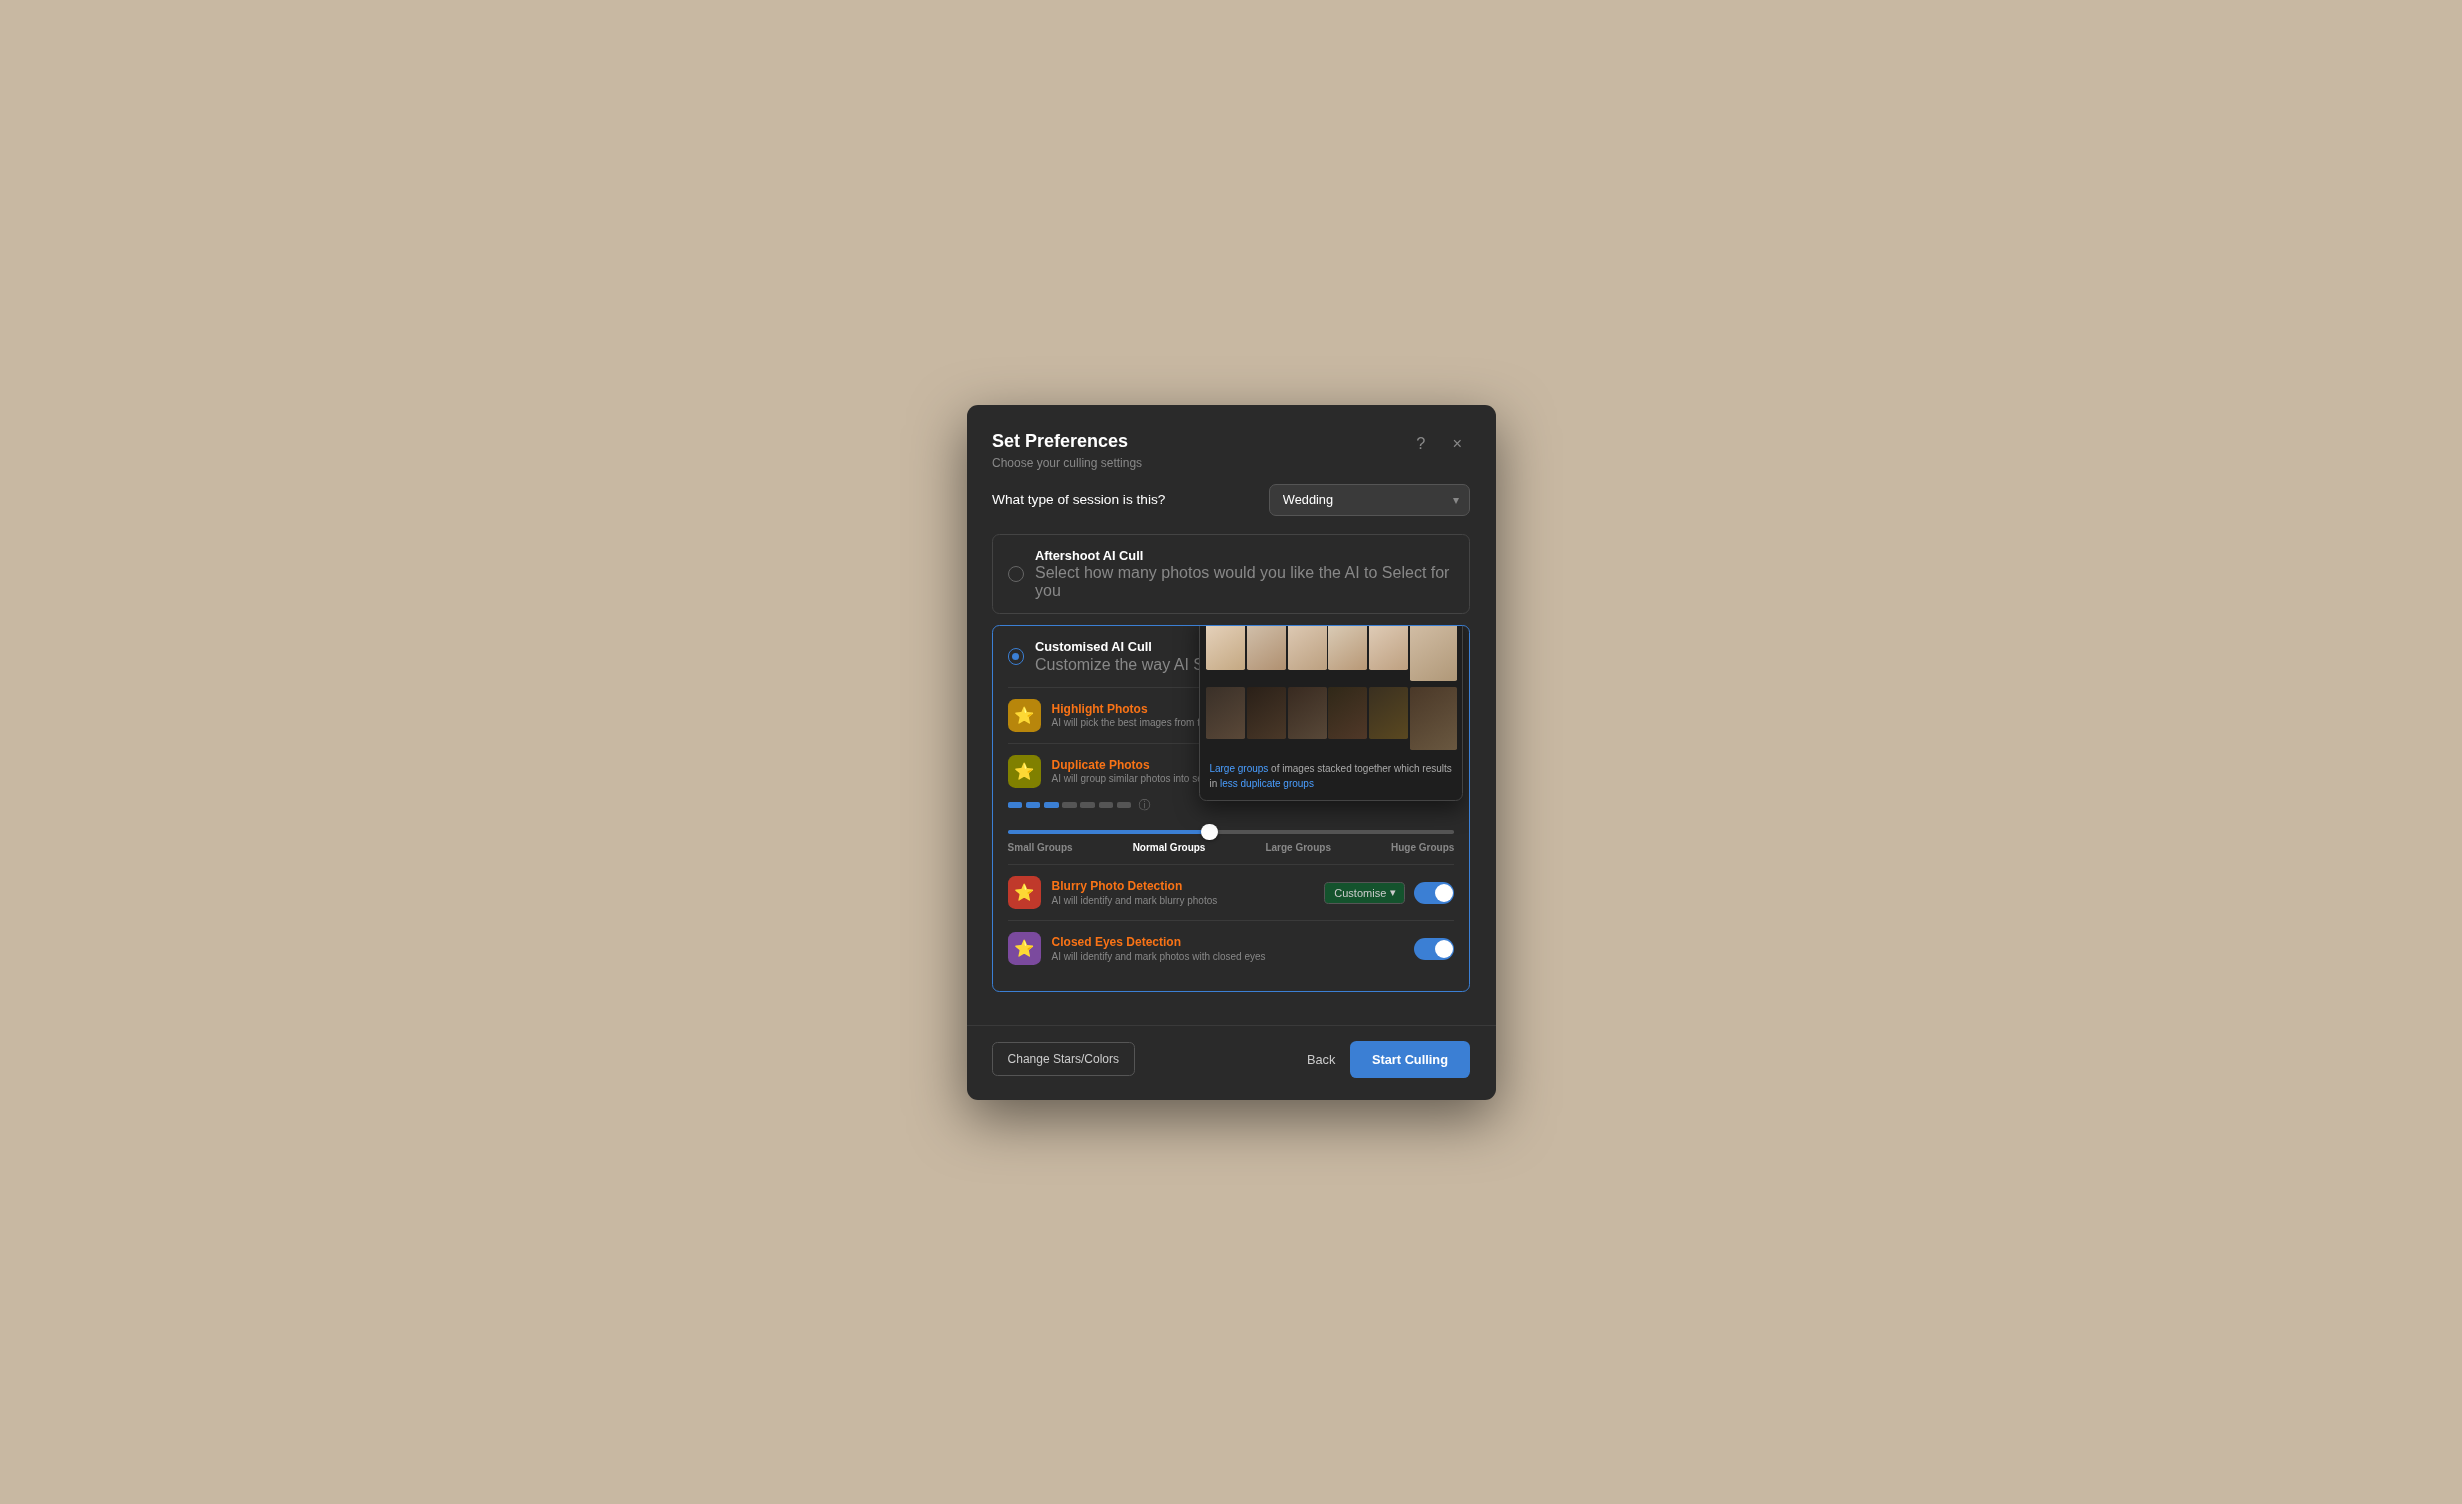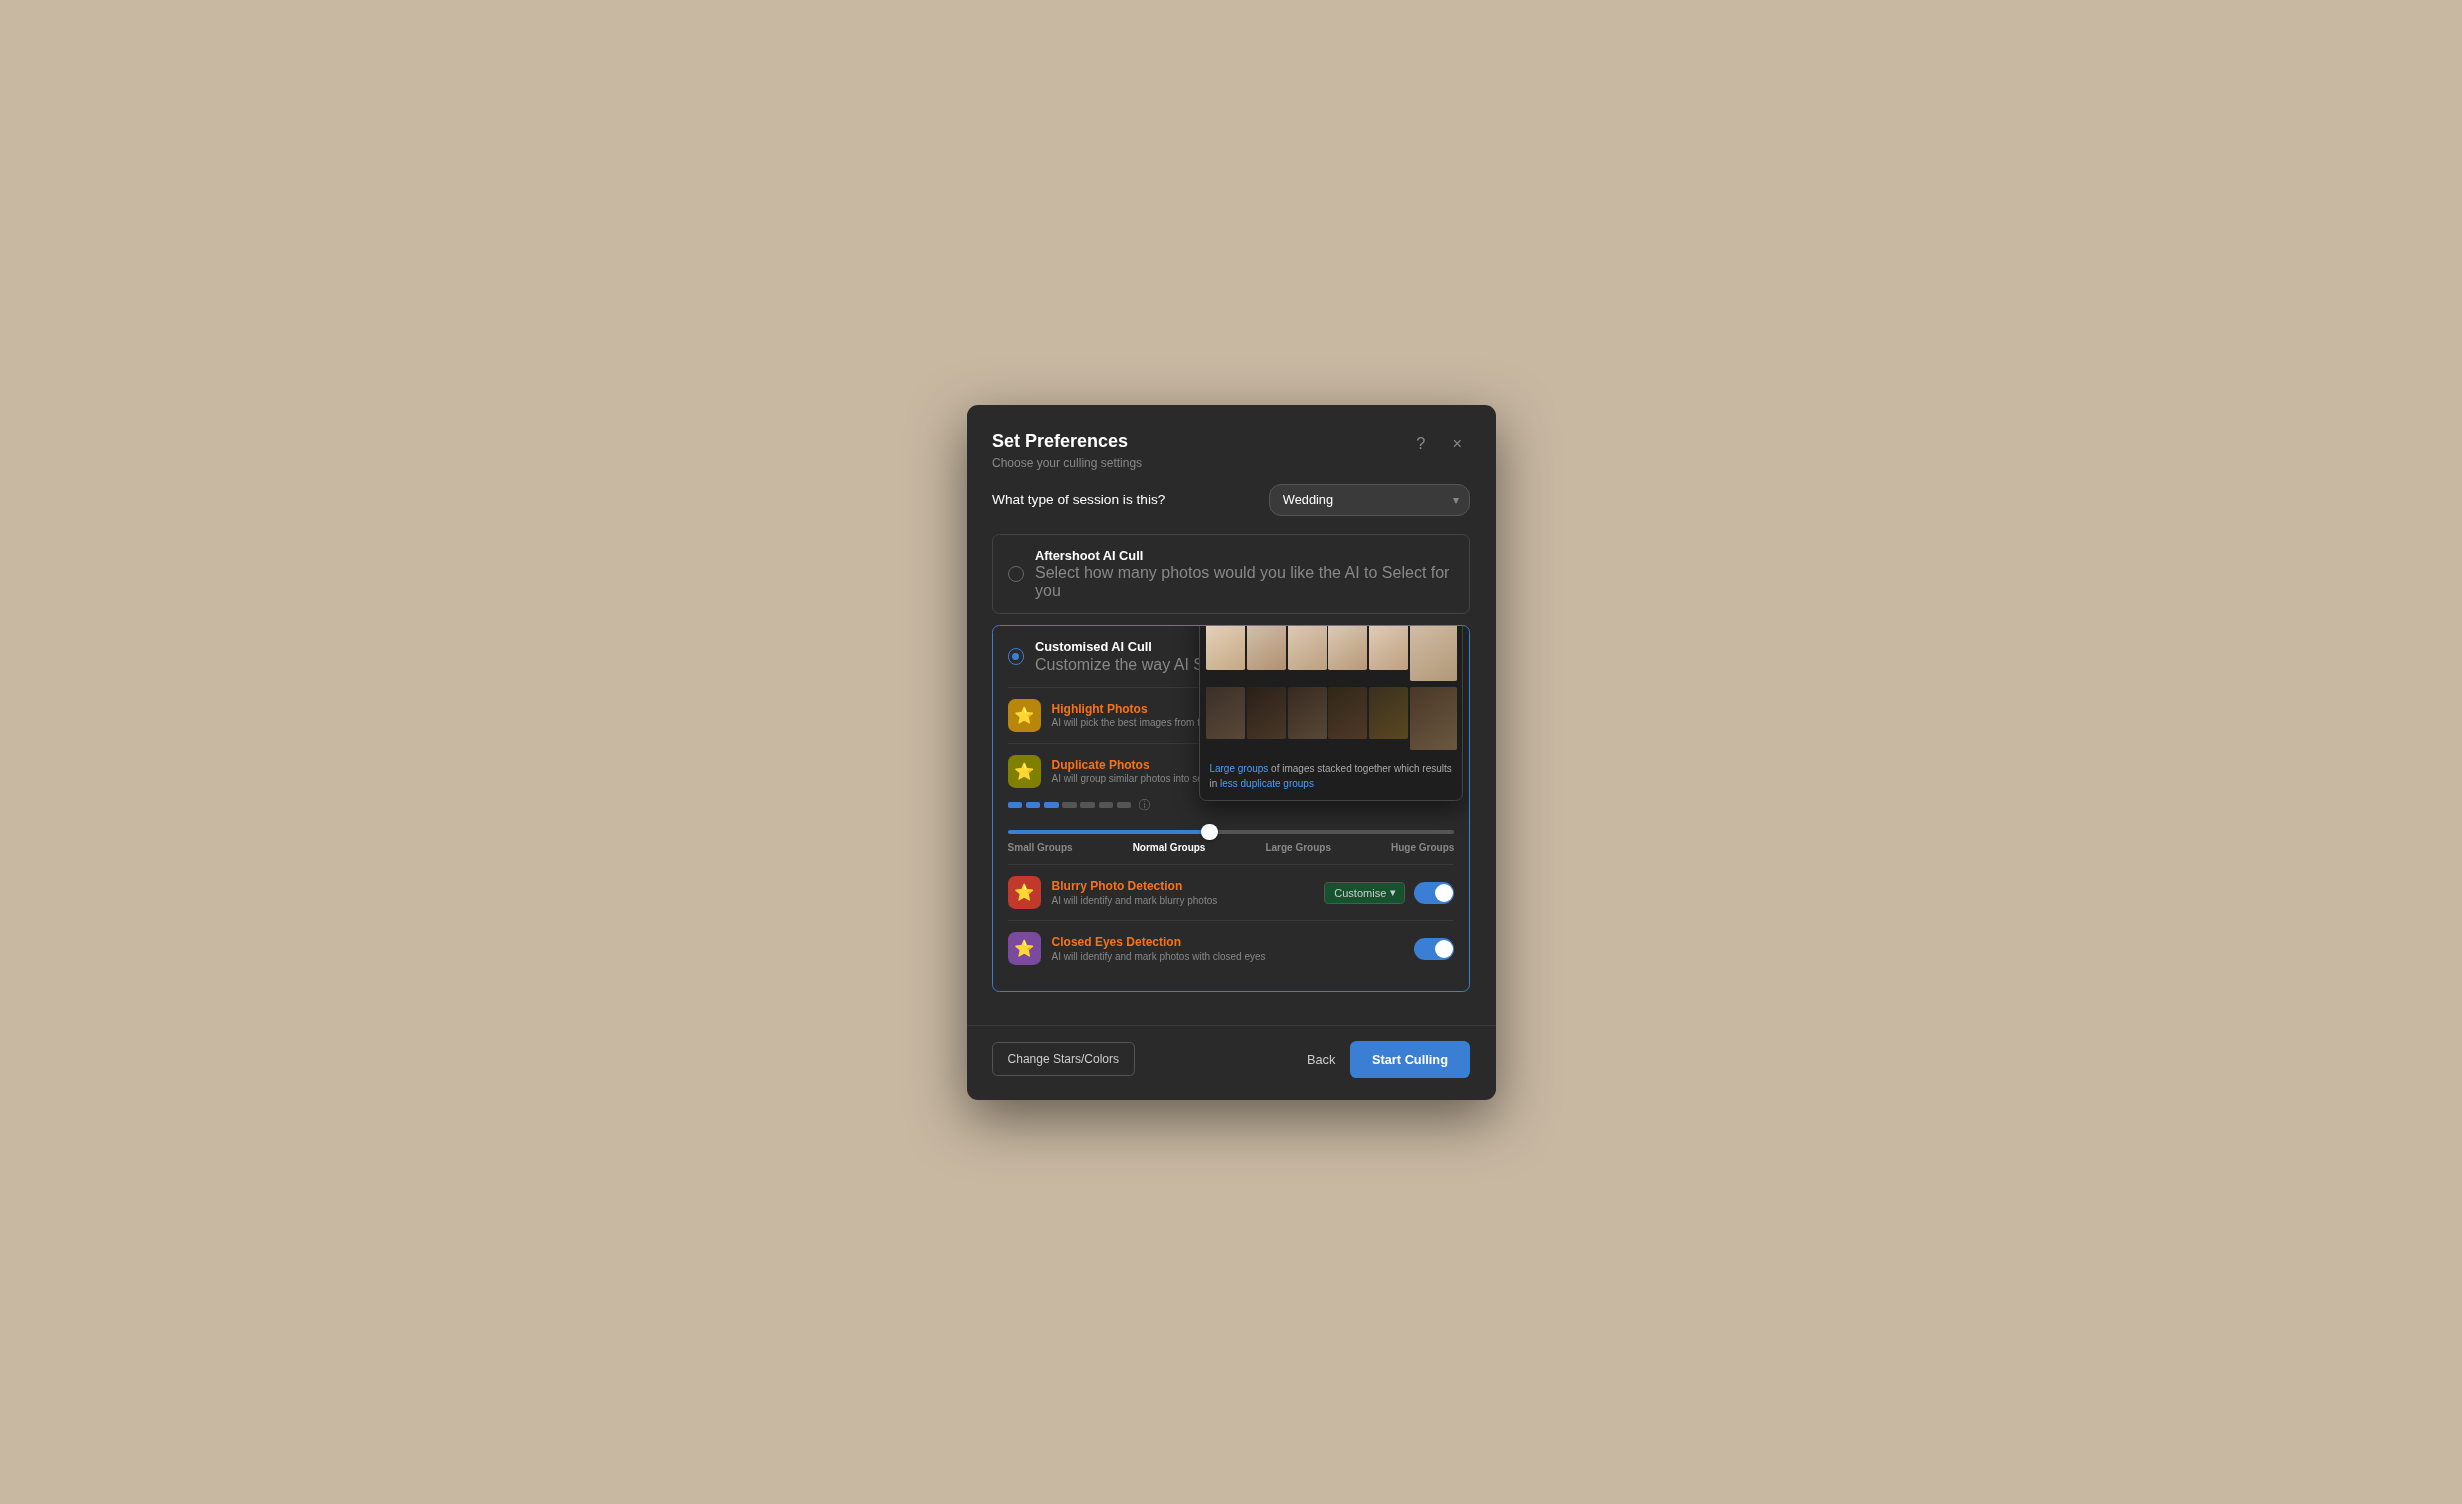--- a/index.html
+++ b/index.html
@@ -71,21 +71,21 @@
       font-weight: 500;
     }
     .dropdown-wrapper {
       position: relative;
       width: 201px;
     }
     .dropdown-wrapper select {
       width: 100%;
       background: #3a3a3a;
       border: 0.9px solid #555;
-      border-radius: 12px;
+      border-radius: 7px;
       color: #fff;
       font-size: 12.8px;
       padding: 7.3px 33px 7.3px 12.8px;
       cursor: pointer;
       appearance: none;
       -webkit-appearance: none;
     }
     .dropdown-chevron {
       position: absolute;
       right: 11px;

